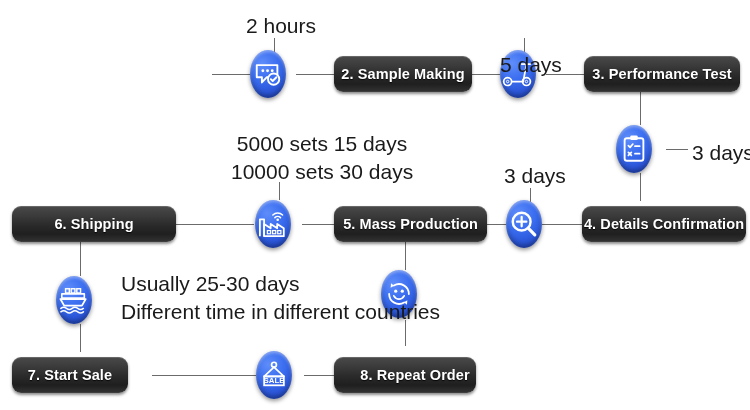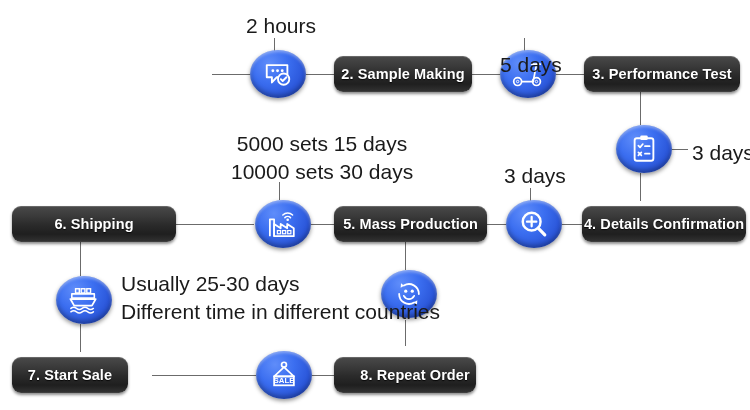--- a/index.html
+++ b/index.html
@@ -40,21 +40,21 @@
     font-size: 14.5px;
     letter-spacing: 0.1px;
     text-shadow: 0 1px 1px rgba(0,0,0,0.85);
     white-space: nowrap;
     z-index: 3;
   }
 
   
   .node {
     position: absolute;
-    width: 56px; height: 48px;
+    width: 36px; height: 48px;
     border-radius: 50%;
     background: radial-gradient(circle at 34% 28%, #5f8dfa 0%, #3b6ef0 38%, #2a55d8 72%, #1f3fae 100%);
     box-shadow: 0 2px 4px rgba(0,0,0,0.42),
                 inset 0 2px 3px rgba(255,255,255,0.38),
                 inset 0 -3px 5px rgba(0,0,0,0.3);
     display: flex;
     align-items: center;
     justify-content: center;
     z-index: 4;
   }

